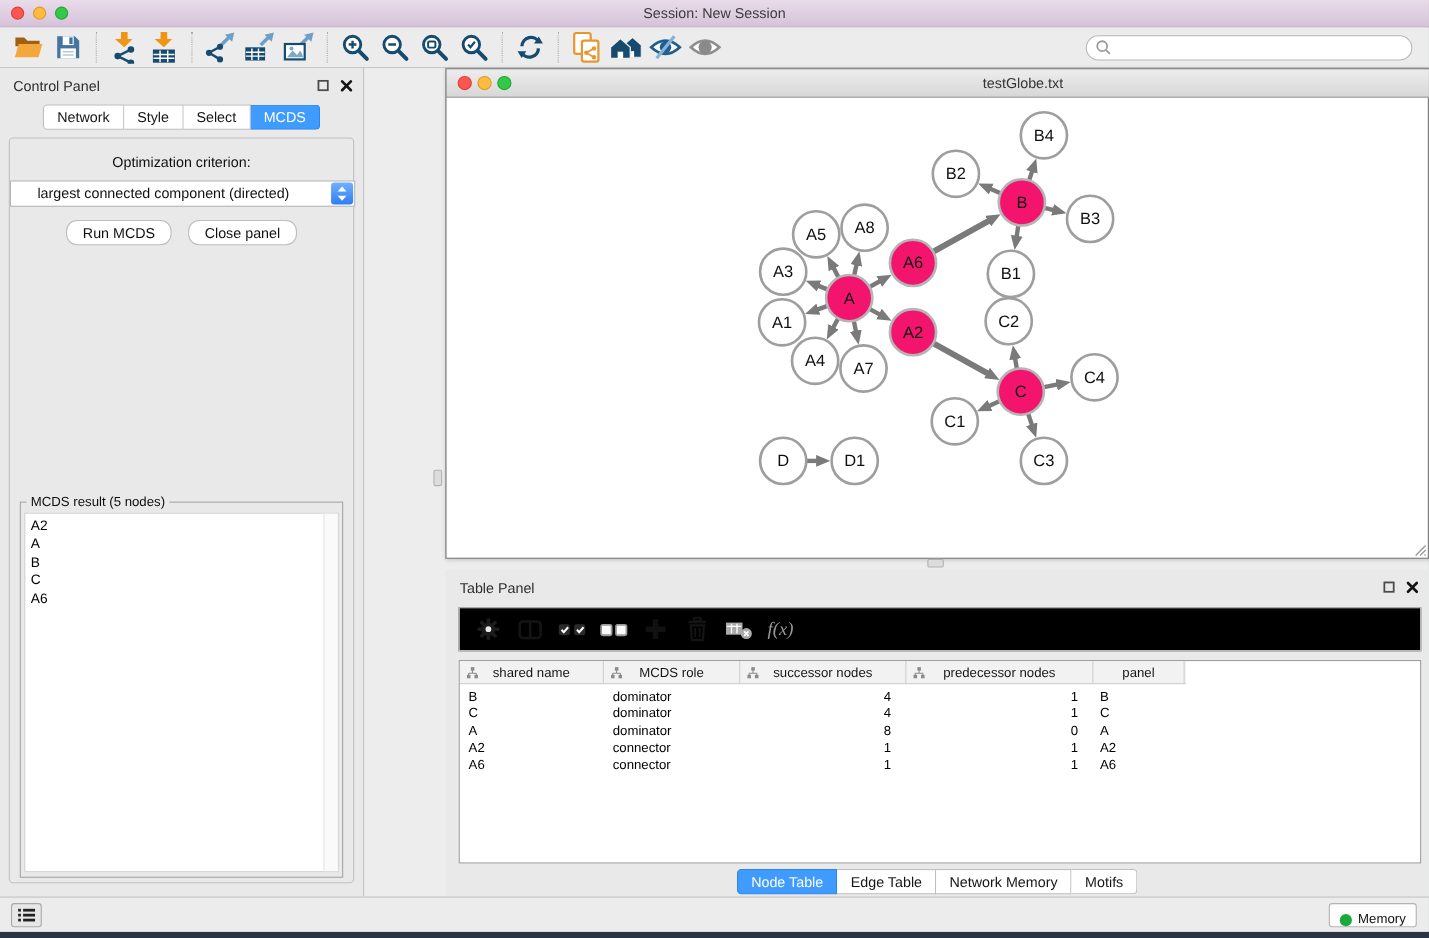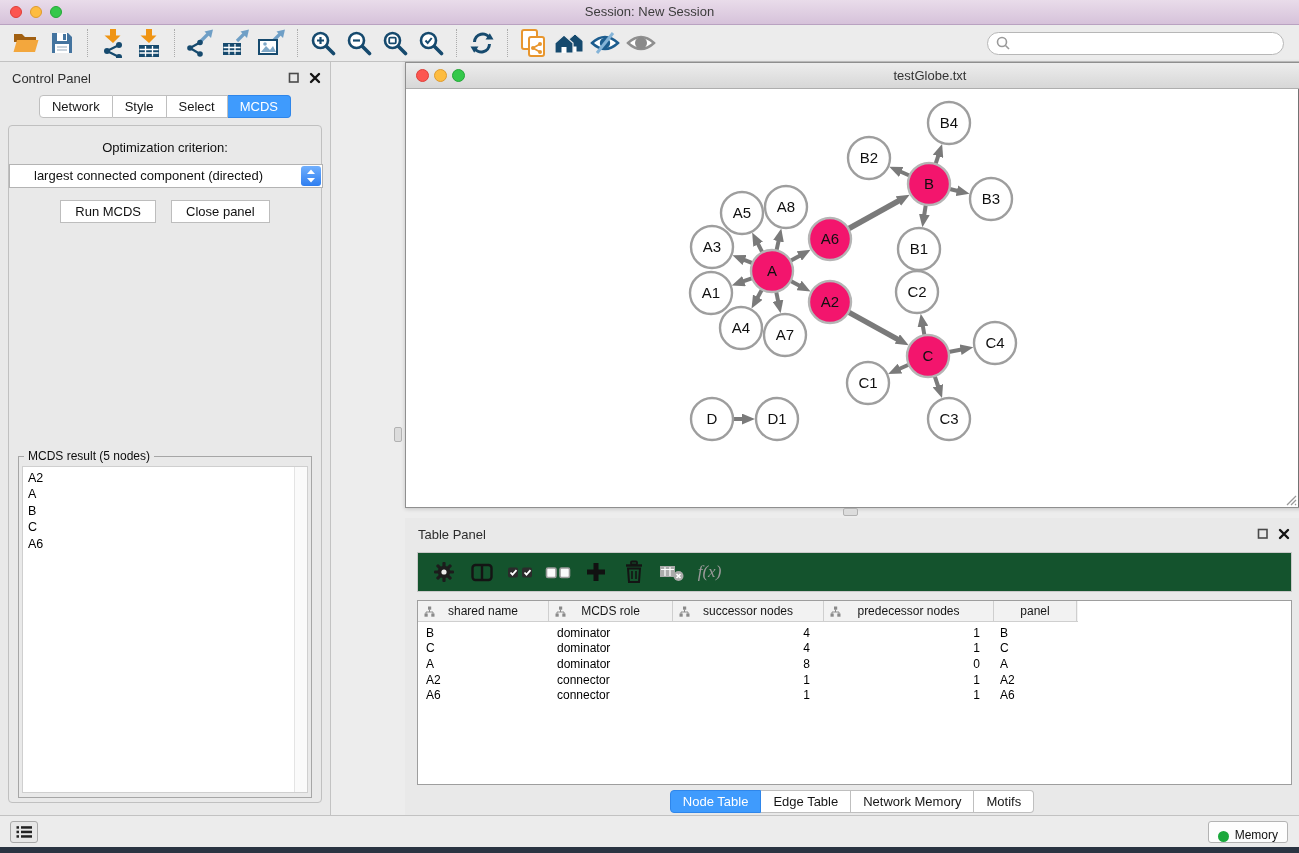--- a/index.html
+++ b/index.html
@@ -39,21 +39,21 @@
   .tab:first-child { border-left:1px solid #bfbfbf; border-radius:4px 0 0 4px; }
   .tab:last-child { border-radius:0 4px 4px 0; }
   .tab.active { background:#3f9bfd; border-color:#2f86ea; color:#fff; }
   .cp-body { position:absolute; left:8px; right:8px; top:63px; bottom:12px; border:1px solid #c0c0c0; border-radius:4px; background:#e9e9e9; }
   .opt-label { margin-top:14px; text-align:center; font-size:13px; color:#0f0f0f; }
   .selectbox { margin:9px auto 0; width:314px; height:24px; background:#fff; border:1px solid #b3b3b3; border-radius:0;
     position:relative; font-size:13px; line-height:22px; padding-left:24px; color:#111; cursor:pointer; }
   .stepper { position:absolute; right:1px; top:1px; width:20px; height:20px; border-radius:3px;
     background:linear-gradient(#71b0fd,#2e7ef0); display:flex; flex-direction:column; align-items:center; justify-content:center; gap:2px; }
   .btn-row { display:flex; justify-content:center; gap:15px; margin-top:12px; }
-  .btn { background:#fff; border:1px solid #bdbdbd; border-radius:0; font-size:13px; padding:3px 14px; color:#101010; cursor:pointer; }
+  .btn { background:#fff; border:1px solid #bdbdbd; border-radius:10px; font-size:13px; padding:3px 14px; color:#101010; cursor:pointer; }
   .result-group { position:absolute; left:9px; right:9px; top:330px; height:342px; border:1px solid #a6a6a6; }
   .result-legend { position:absolute; top:-8px; left:5px; background:#e9e9e9; padding:0 4px; font-size:12px; color:#0d0d0d; }
   .result-list { position:absolute; top:9px; left:3px; right:3px; bottom:4px; background:#fff; border:1px solid #cfcfcf;
     font-size:12.5px; color:#000; padding:3px 0 0 5px; }
   .result-scroll { position:absolute; top:0; right:0; bottom:0; width:13px; background:#fafafa; border-left:1px solid #e4e4e4; }
   .mcds-item { height:16.4px; line-height:16.4px; }
 
   
   .network-window { position:absolute; left:405px; top:0; width:1050px; height:446px; border:1px solid #8f8f8f;
     background:#737373; box-shadow:0 1px 4px rgba(0,0,0,.18); }
@@ -62,21 +62,21 @@
   .nw-light { width:13px; height:13px; border-radius:50%; }
   .nw-title { line-height:25px; text-align:center; font-size:13px; color:#343434; }
   .nw-content { position:relative; width:892px; height:418px; background:#fff; overflow:hidden; }
   .grip { position:absolute; right:1px; bottom:1px; }
 
   .split-nub-v { position:absolute; left:394px; top:365px; width:8px; height:15px; background:#dcdcdc; border:1px solid #b2b2b2; border-radius:2px; }
   .split-nub-h { position:absolute; left:843px; top:446px; width:15px; height:8px; background:#dcdcdc; border:1px solid #b2b2b2; border-radius:2px; }
 
   
   .table-panel { position:absolute; left:405px; top:456px; width:894px; height:297px; background:#e9e9e9; }
-  .tp-toolbar { position:absolute; left:12px; right:7px; top:34px; height:40px; background:#14532d; border:1px solid #c9c9c9;
+  .tp-toolbar { position:absolute; left:12px; right:7px; top:34px; height:40px; background:#000000; border:1px solid #c9c9c9;
     display:flex; align-items:center; padding-left:10px; gap:7px; }
   .tp-btn { width:31px; height:31px; display:flex; align-items:center; justify-content:center; cursor:pointer; }
   .fx { font-family:"Liberation Serif",serif; font-style:italic; font-size:17px; color:#9a9a9a; }
   .tp-table { position:absolute; left:12px; right:7px; top:82px; height:185px; background:#fff; border:1px solid #9e9e9e; overflow:hidden; }
   .thead { display:flex; height:21px; background:#f2f2f2; border-bottom:1px solid #cfcfcf; width:660px; }
   .thcol { position:relative; display:flex; align-items:center; justify-content:center; font-size:12px; color:#161616;
     border-right:1px solid #cfcfcf; cursor:pointer; }
   .thcol .tree-ic { position:absolute; left:6px; top:5px; }
   .tbody { padding-top:3px; }
   .trow { display:flex; height:15.6px; align-items:center; font-size:12px; color:#000; cursor:pointer; }

